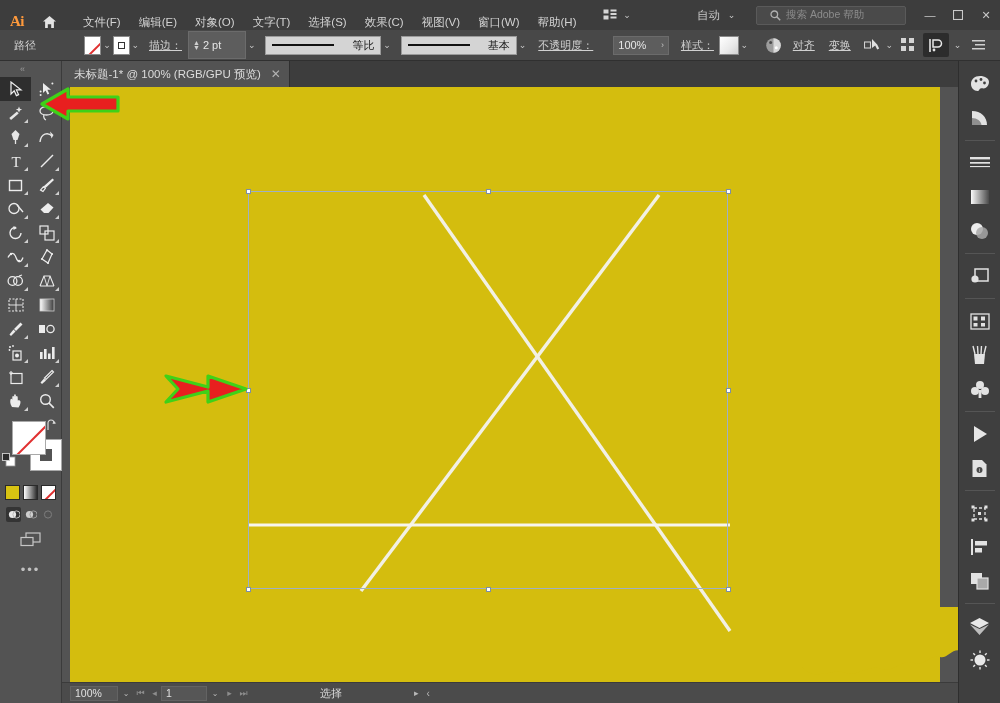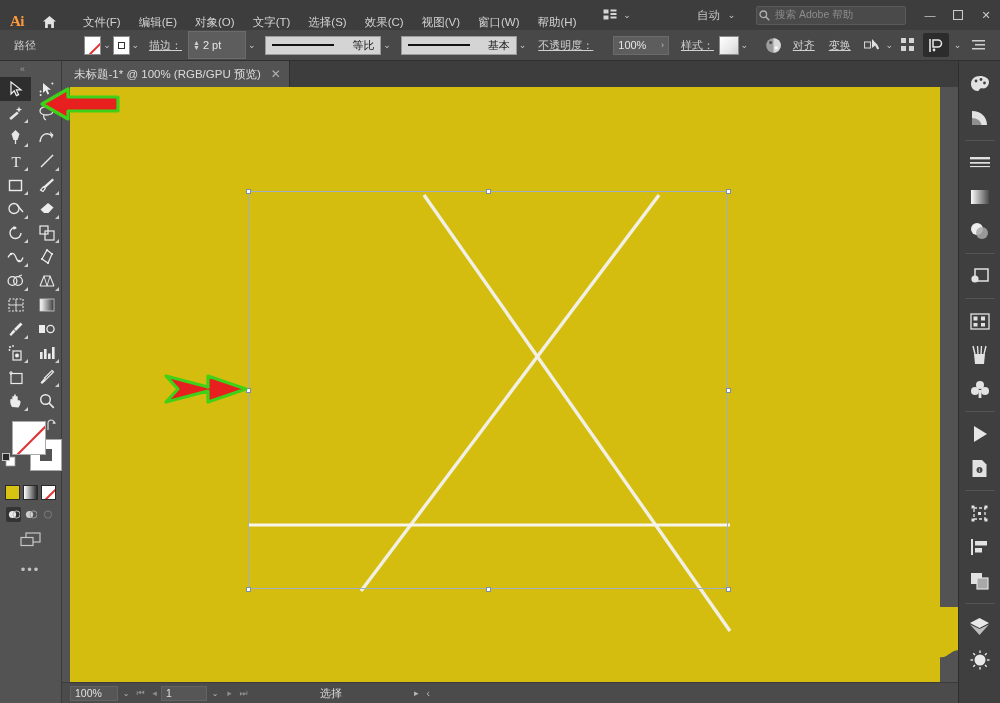--- a/index.html
+++ b/index.html
@@ -38,21 +38,21 @@
   }
   .menu-right {
     position:absolute; right:0; top:0; height:30px;
     display:flex; align-items:center;
   }
   .auto-sel { display:flex; align-items:center; gap:5px; padding:0 8px; font-size:11.5px; }
   .search-box {
     display:flex; align-items:center; gap:5px;
     width:150px; height:19px; background:#4a4a4a;
     border:1px solid #5a5a5a; border-radius:2px;
-    padding:0 2px; margin:0 10px; color:#8c8c8c; font-size:10.5px;
+    padding:0 13px; margin:0 10px; color:#8c8c8c; font-size:10.5px;
   }
   .wbtns { display:flex; align-items:center; }
   .wbtn { width:28px; height:30px; display:flex; align-items:center; justify-content:center; color:#c9c9c9; }
 
   
   .controlbar {
     position:absolute; left:0; top:30px; width:1000px; height:31px;
     background:#484848; border-bottom:1px solid #303030;
     display:flex; align-items:center; padding-left:14px; gap:0;
   }

